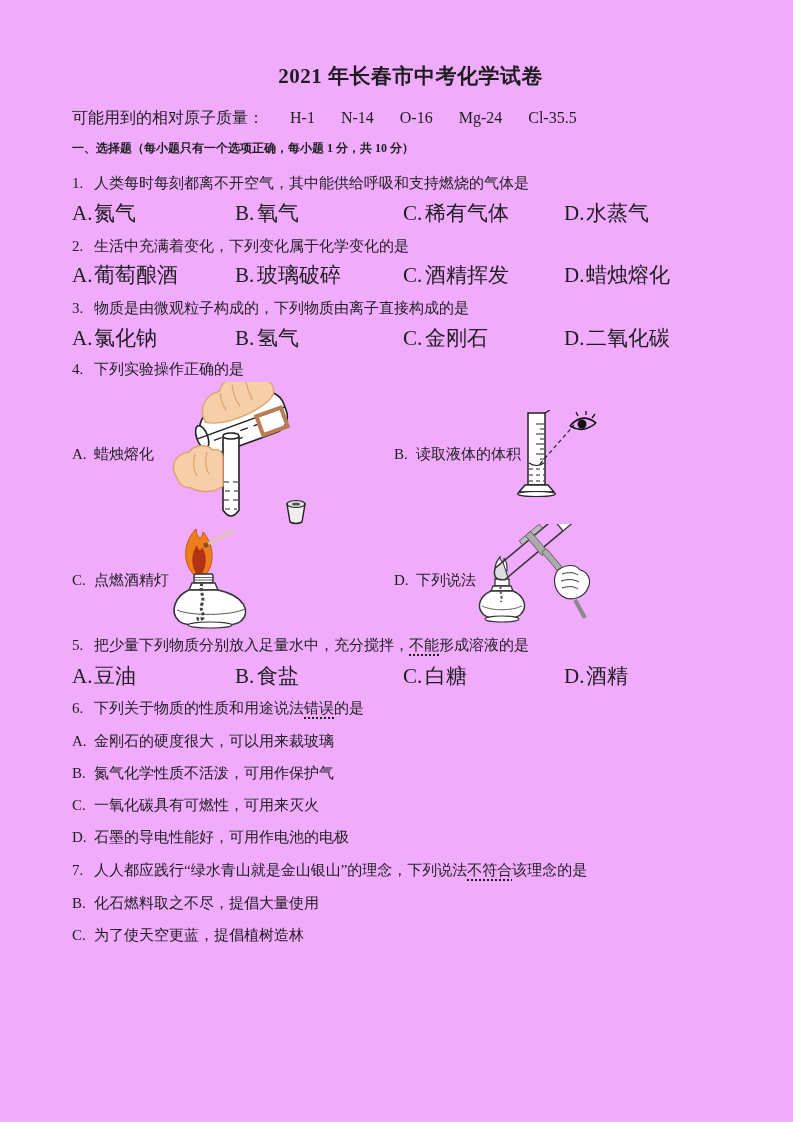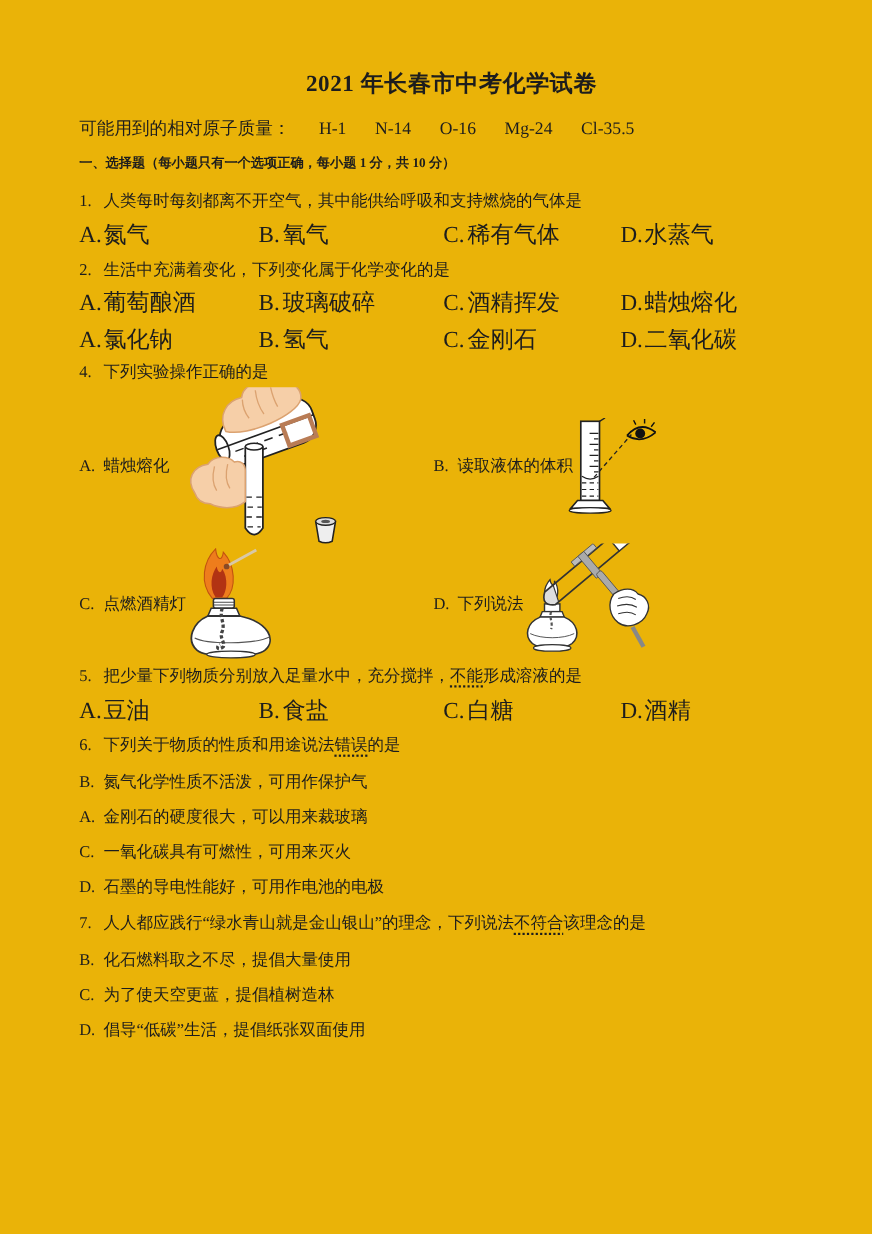--- a/index.html
+++ b/index.html
@@ -1,19 +1,19 @@
 <!DOCTYPE html>
 <html lang="zh"><head>
 <meta charset="utf-8">
 <style>
   html,body{margin:0;padding:0;background:#ffffff;}
   .page{
     position:relative;
     width:793px;height:1122px;
-    background:#eab308;
+    background:#f0abfc;
     box-sizing:border-box;
     padding:62px 44px 0 72px;
     color:#1d1d1d;
     font-family:"Liberation Serif","DejaVu Serif",serif;
     overflow:hidden;
   }
   .title{
     font-size:21px;line-height:28px;font-weight:700;
     text-align:center;margin:0 0 18px 0;letter-spacing:.5px;
   }
@@ -66,20 +66,23 @@
   <div class="stem mb12">
     <span class="qnum">2.</span><span>生活中充满着变化，下列变化属于化学变化的是</span>
   </div>
   <div class="optrow mb16">
     <div><span class="olab">A.</span><span>葡萄酿酒</span></div>
     <div><span class="olab">B.</span><span>玻璃破碎</span></div>
     <div><span class="olab">C.</span><span>酒精挥发</span></div>
     <div><span class="olab">D.</span><span>蜡烛熔化</span></div>
   </div>
 
+  <div class="stem mb13">
+    <span class="qnum">3.</span><span>物质是由微观粒子构成的，下列物质由离子直接构成的是</span>
+  </div>
   <div class="optrow mb14">
     <div><span class="olab">A.</span><span>氯化钠</span></div>
     <div><span class="olab">B.</span><span>氢气</span></div>
     <div><span class="olab">C.</span><span>金刚石</span></div>
     <div><span class="olab">D.</span><span>二氧化碳</span></div>
   </div>
 
   <div class="stem mb0">
     <span class="qnum">4.</span><span>下列实验操作正确的是</span>
   </div>
@@ -225,25 +228,24 @@
   <div class="optrow mb15">
     <div><span class="olab">A.</span><span>豆油</span></div>
     <div><span class="olab">B.</span><span>食盐</span></div>
     <div><span class="olab">C.</span><span>白糖</span></div>
     <div><span class="olab">D.</span><span>酒精</span></div>
   </div>
 
   <div class="stem mb16">
     <span class="qnum">6.</span><span>下列关于物质的性质和用途说法</span><span class="emph">错误</span><span>的是</span>
   </div>
+  <div class="vopt mb15"><span class="olab">A.</span><span>金刚石的硬度很大，可以用来裁玻璃</span></div>
   <div class="vopt mb15"><span class="olab">B.</span><span>氮气化学性质不活泼，可用作保护气</span></div>
-  <div class="vopt mb15"><span class="olab">A.</span><span>金刚石的硬度很大，可以用来裁玻璃</span></div>
   <div class="vopt mb15"><span class="olab">C.</span><span>一氧化碳具有可燃性，可用来灭火</span></div>
   <div class="vopt mb16"><span class="olab">D.</span><span>石墨的导电性能好，可用作电池的电极</span></div>
 
   <div class="stem mb16">
     <span class="qnum">7.</span><span>人人都应践行“绿水青山就是金山银山”的理念，下列说法</span><span class="emph">不符合</span><span>该理念的是</span>
   </div>
   <div class="vopt mb15"><span class="olab">B.</span><span>化石燃料取之不尽，提倡大量使用</span></div>
   <div class="vopt mb15"><span class="olab">C.</span><span>为了使天空更蓝，提倡植树造林</span></div>
-  <div class="vopt mb0"><span class="olab">D.</span><span>倡导“低碳”生活，提倡纸张双面使用</span></div>
 
 </div>
 
 </body></html>

